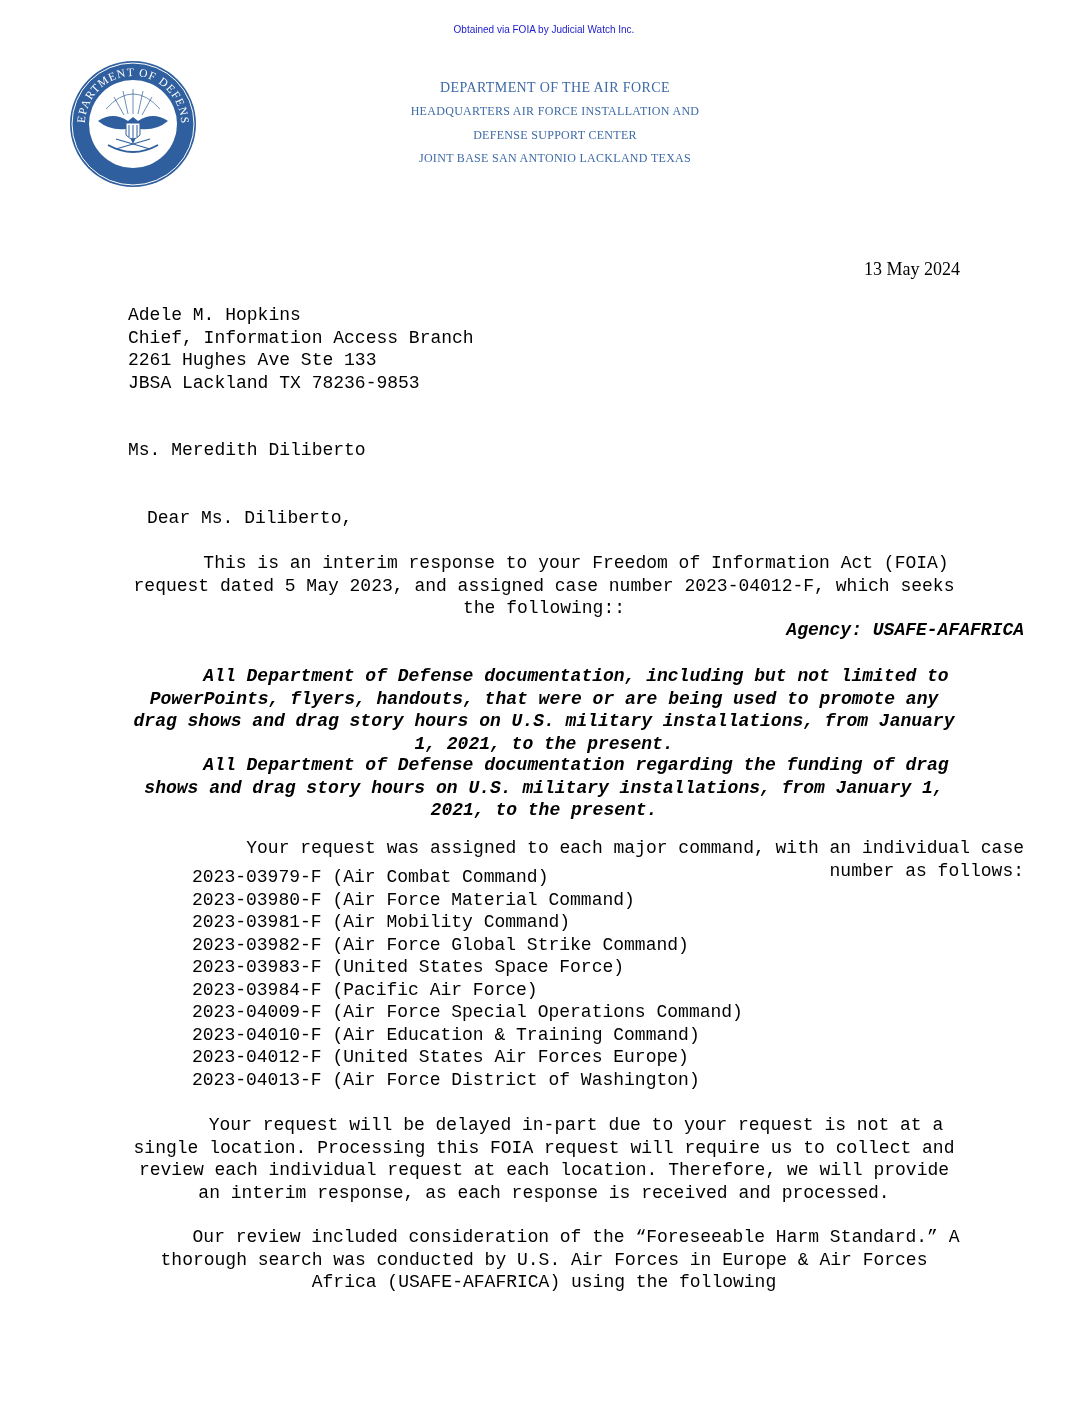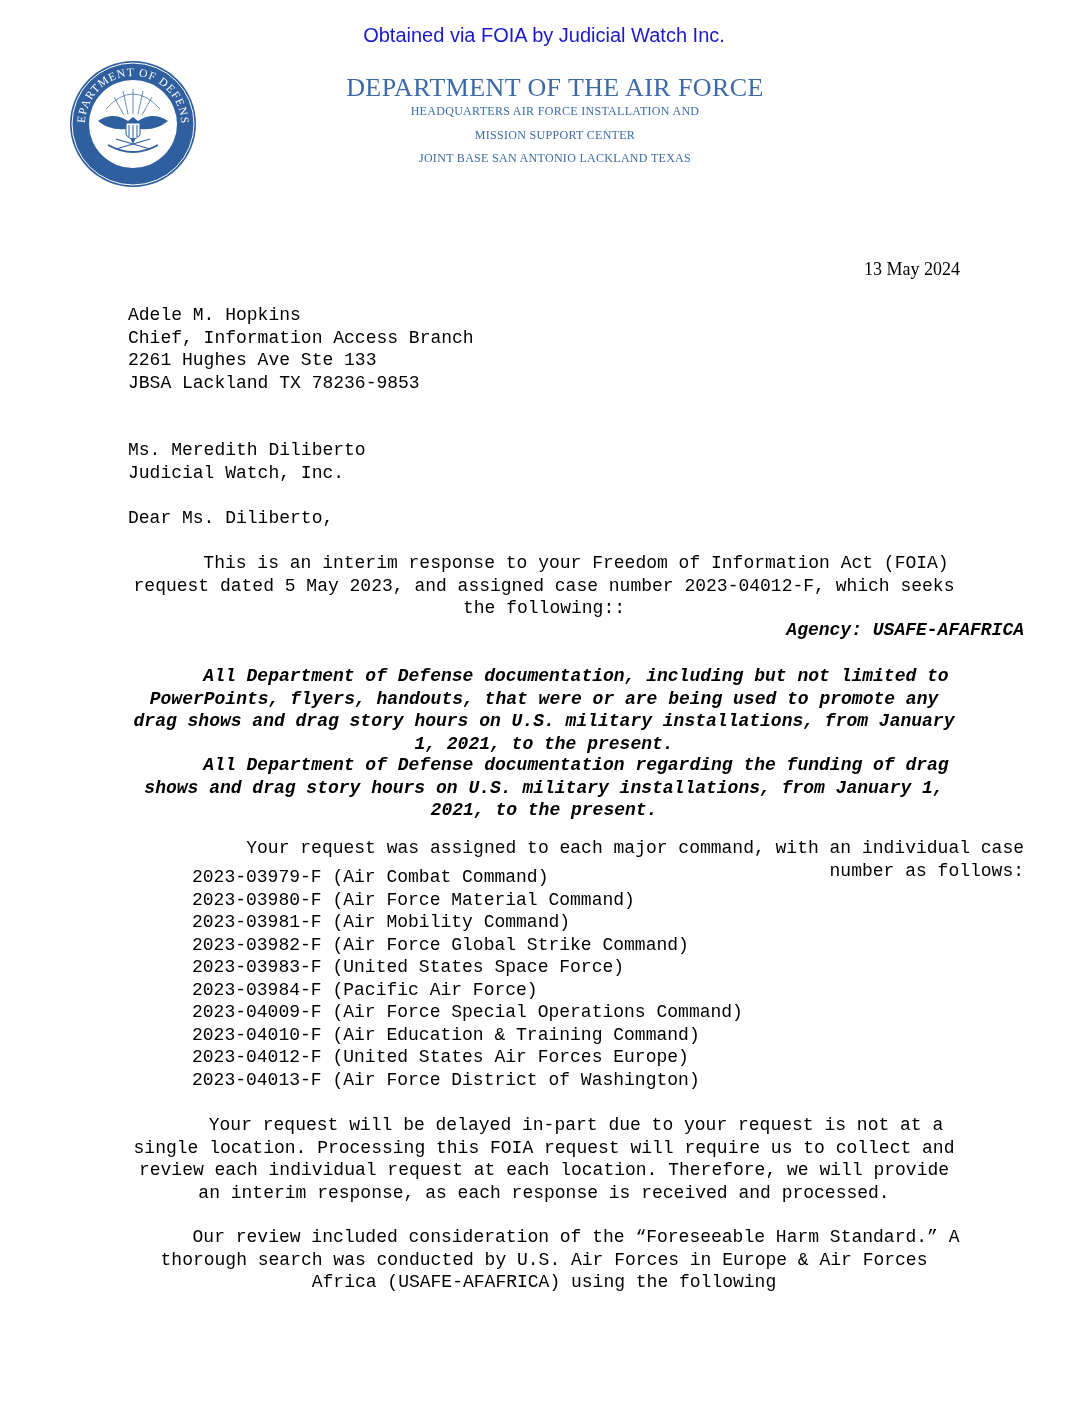--- a/index.html
+++ b/index.html
@@ -1,26 +1,26 @@
 <!DOCTYPE html>
 <html><head>
 <meta charset="utf-8">
 <style>
   html, body { margin: 0; padding: 0; background: #ffffff; }
   body { width: 1088px; height: 1408px; position: relative; overflow: hidden; font-family: "Liberation Serif", "DejaVu Serif", serif; color: #000; }
-  .watermark { position: absolute; top: 24px; left: 0; width: 1088px; text-align: center; font-family: "Liberation Sans", "DejaVu Sans", sans-serif; font-size: 20px; color: #1a1acc; }
+  .watermark { position: absolute; top: 24px; left: 0; width: 1088px; text-align: center; font-family: "Liberation Sans", "DejaVu Sans", sans-serif; font-size: 10px; color: #1a1acc; }
   .seal { position: absolute; left: 68px; top: 59px; width: 130px; height: 130px; }
   .letterhead { position: absolute; left: 300px; top: 76px; width: 510px; text-align: center; font-family: "Liberation Serif", "DejaVu Serif", serif; color: #3d6aa6; }
-  .letterhead .l1 { font-size: 26px; letter-spacing: 0.4px; line-height: 24px; }
+  .letterhead .l1 { font-size: 14px; letter-spacing: 0.4px; line-height: 24px; }
   .letterhead .l2 { font-size: 12px; letter-spacing: 0.3px; line-height: 23.5px; }
   .date { position: absolute; top: 259px; right: 128px; font-size: 18px; }
   .block { position: absolute; left: 128px; width: 832px; font-size: 18px; line-height: 22.5px; font-family: Liberation Mono, monospace; }
   .addr { top: 304px; }
   .addr2 { top: 439px; }
-  .salutation { top: 507px; }
+  .salutation { top: 507px; margin-left: 19px; }
   .p { text-indent: 64px; margin: 0; text-align: center; }
   .p1 { top: 552px; }
   .agency { top: 619px; font-weight: bold; font-style: italic; }
   .req1 { top: 665px; font-weight: bold; font-style: italic; }
   .req2 { top: 754px; font-weight: bold; font-style: italic; }
   .assigned { top: 821px; margin-top: 16px; }
   .cases { top: 866px; left: 192px; width: 700px; }
   .p3 { top: 1114px; }
   .p4 { top: 1226px; }
   .line { display: block; white-space: nowrap; }
@@ -57,36 +57,35 @@
       <line x1="69" y1="66" x2="69" y2="78"></line>
     </g>
   <path d="M 40 86 Q 65 100 90 86" fill="none" stroke="#2f5f9e" stroke-width="2"></path>
   <line x1="48" y1="90" x2="82" y2="80" stroke="#2f5f9e" stroke-width="1.2"></line>
   <line x1="48" y1="80" x2="82" y2="90" stroke="#2f5f9e" stroke-width="1.2"></line>
 </svg>
 
 <div class="letterhead">
   <div class="l1">DEPARTMENT OF THE AIR FORCE</div>
   <div class="l2">HEADQUARTERS AIR FORCE INSTALLATION AND</div>
-  <div class="l2">MISSION SUPPORT CENTER</div>
+  <div class="l2">DEFENSE SUPPORT CENTER</div>
   <div class="l2">JOINT BASE SAN ANTONIO LACKLAND TEXAS</div>
 </div>
 
 <div class="date">13 May 2024</div>
 
 <div class="block addr">
   <span class="line">Adele M. Hopkins</span>
   <span class="line">Chief, Information Access Branch</span>
   <span class="line">2261 Hughes Ave Ste 133</span>
   <span class="line">JBSA Lackland TX 78236-9853</span>
 </div>
 
 <div class="block addr2">
   <span class="line">Ms. Meredith Diliberto</span>
-  <span class="line">Judicial Watch, Inc.</span>
 </div>
 
 <div class="block salutation">Dear Ms. Diliberto,</div>
 
 <p class="block p p1">This is an interim response to your Freedom of Information Act (FOIA) request dated 5 May 2023, and assigned case number 2023-04012-F, which seeks the following::</p>
 
 <div class="block agency indent">Agency: USAFE-AFAFRICA</div>
 
 <p class="block p req1">All Department of Defense documentation, including but not limited to PowerPoints, flyers, handouts, that were or are being used to promote any drag shows and drag story hours on U.S. military installations, from January 1, 2021, to the present.</p>
 

